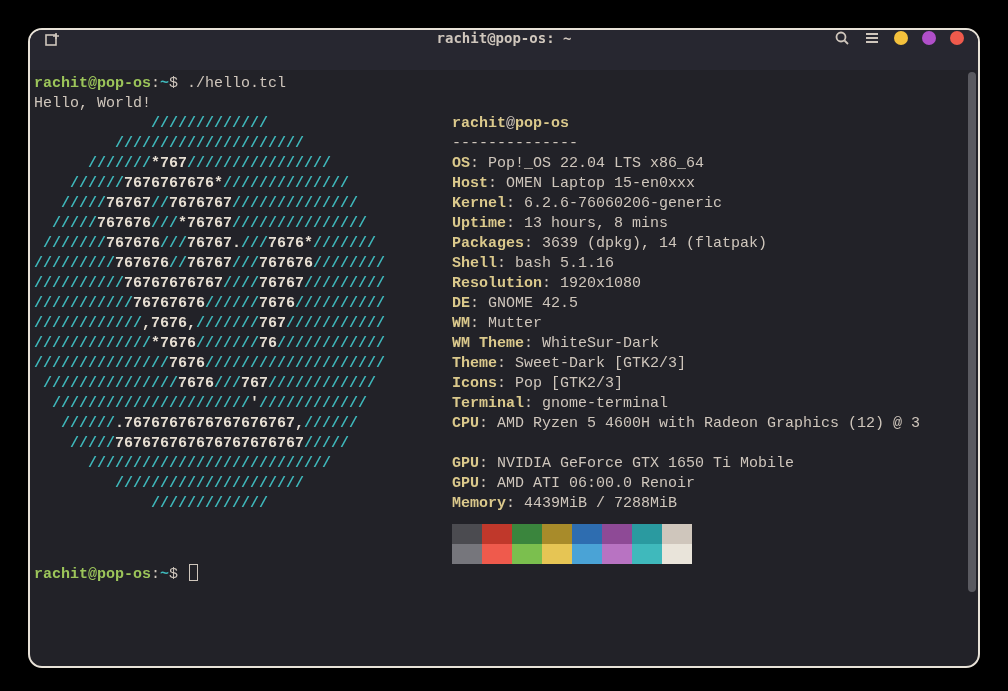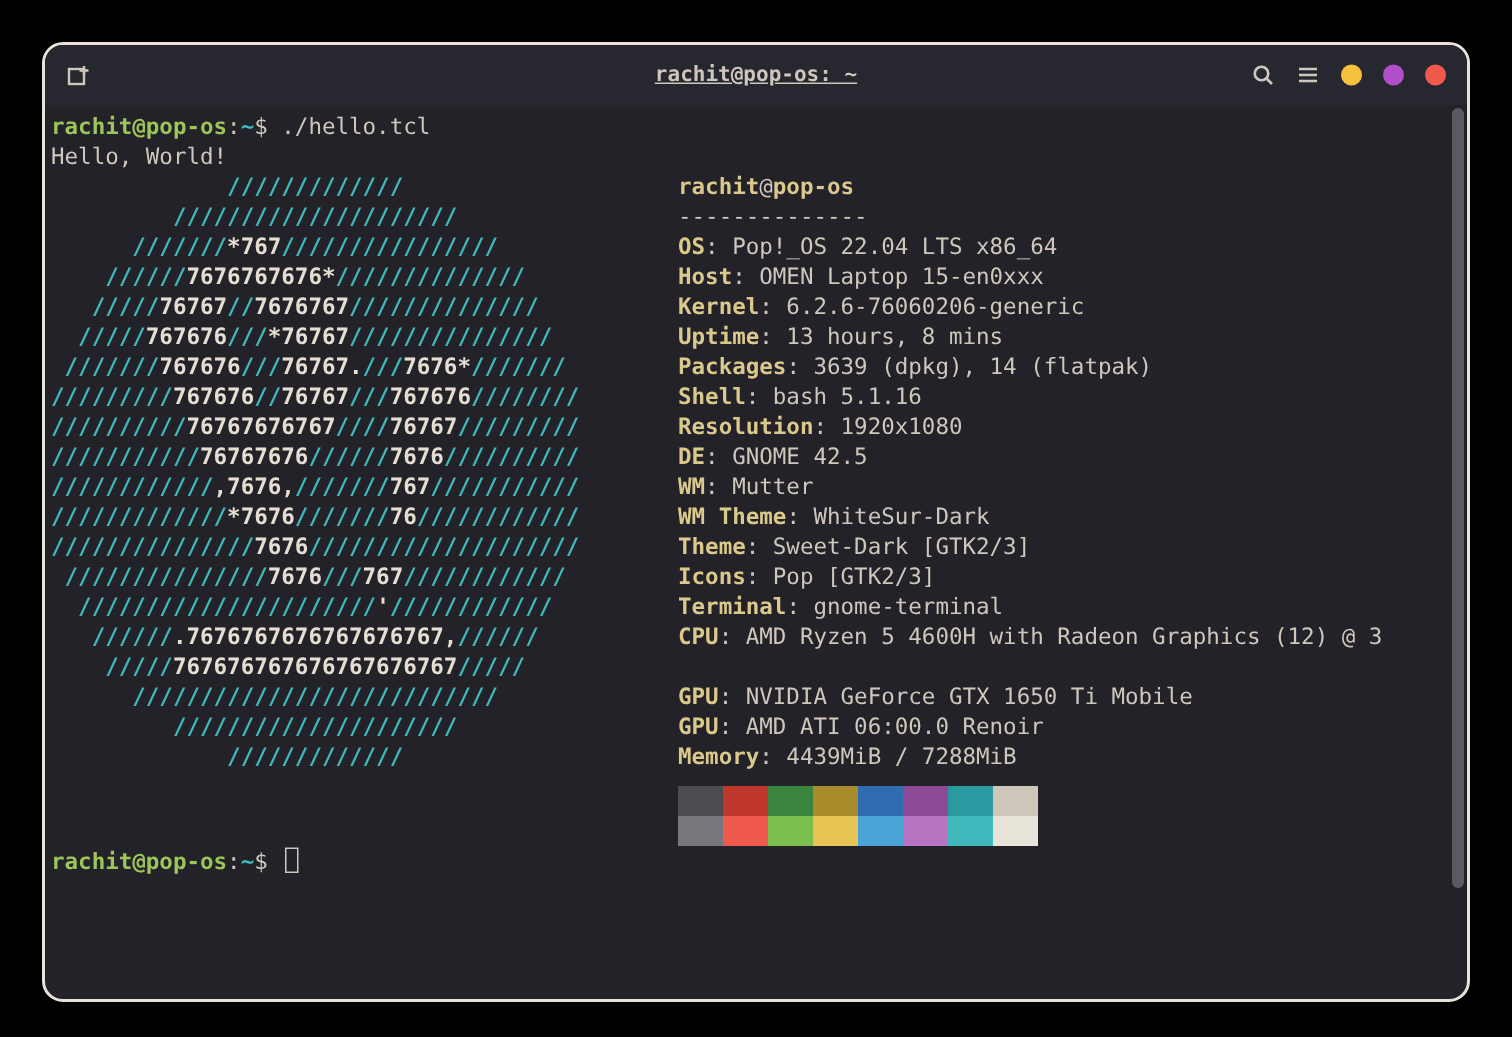--- a/index.html
+++ b/index.html
@@ -31,39 +31,39 @@
     border: 2px solid #e8e2d8;
     border-radius: 14px;
     overflow: hidden;
     display: flex;
     flex-direction: column;
   }
   .titlebar {
     height: 40px;
     background: var(--bg-titlebar);
     display: flex;
-    align-items: center;
+    align-items: flex-start;
     padding: 0 14px;
     color: #cfc6bc;
     font-size: 14px;
     flex: 0 0 auto;
-    text-decoration: underline;
   }
   .titlebar .left { width: 160px; display:flex; align-items:center; gap:10px;}
   .titlebar .center { flex:1; text-align:center; font-weight:600;}
   .titlebar .right { width: 160px; display:flex; justify-content:flex-end; align-items:center; gap:14px;}
   .titlebar svg { display:block; }
   .win-dot { width:14px; height:14px; border-radius:50%; }
   .dot-y { background:#f4c13c; }
   .dot-p { background:#b04fc9; }
   .dot-r { background:#ef5a4c; }
   .terminal {
     position: relative;
     flex:1;
     display:flex;
+    font-family:Liberation Mono, monospace;
   }
   .terminal-inner {
     flex:1;
     padding: 4px 6px 4px 4px;
     font-size: 15px;
     line-height: 20px;
     color: var(--fg);
     white-space: pre;
     letter-spacing: 0px;
   }

